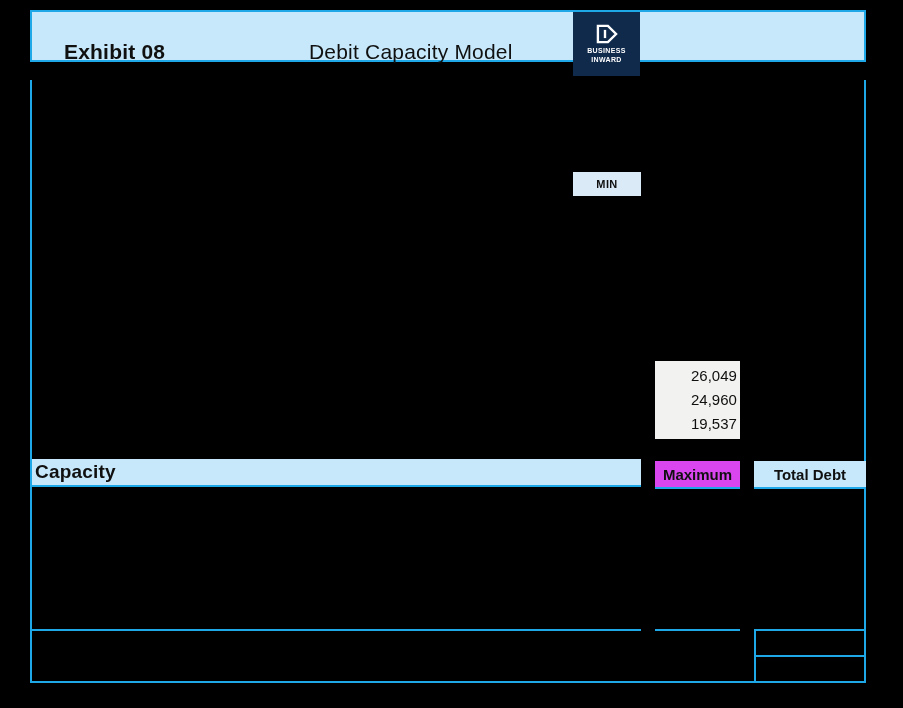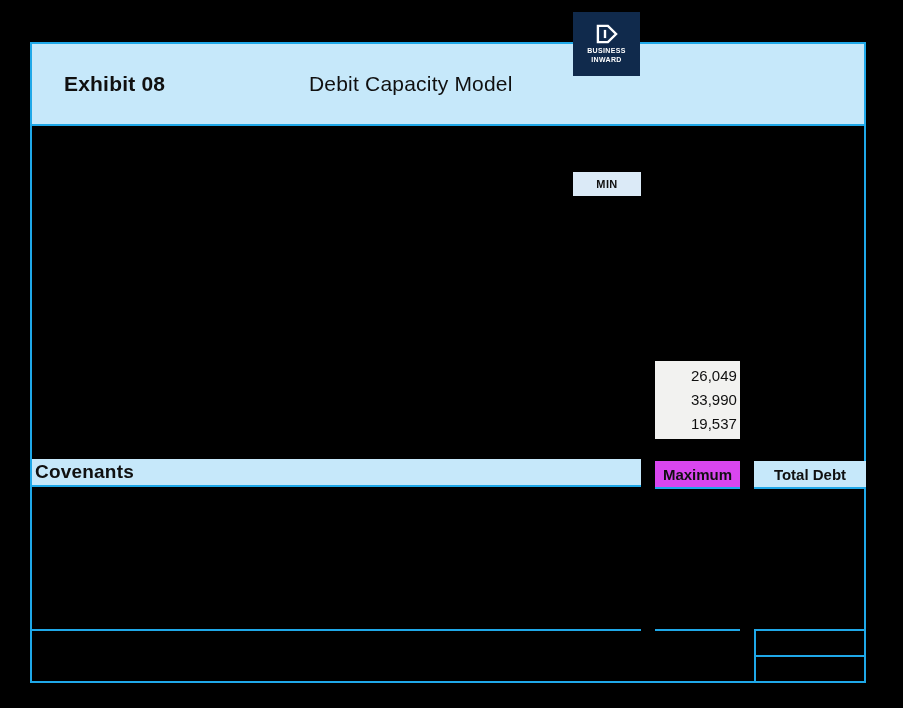--- a/index.html
+++ b/index.html
@@ -22,25 +22,24 @@
     height: 708px;
     background: #000000;
   }
 
   
   #header-band {
     position: absolute;
     left: 30px;
     top: 10px;
     width: 836px;
-    height: 84px;
+    height: 52px;
     background: #c6e8fa;
     border: 2px solid #1fa8e8;
     box-sizing: border-box;
-    margin-top: 32px;
   }
   #exhibit-label {
     position: absolute;
     left: 32px;
     top: 28px;
     font-size: 21px;
     font-weight: bold;
     color: #101010;
     letter-spacing: .2px;
     white-space: nowrap;
@@ -246,26 +245,26 @@
     <div class="logo-word">BUSINESS</div>
     <div class="logo-word">INWARD</div>
   </div>
 
   <div id="body-frame"></div>
 
   <div id="min-chip">MIN</div>
 
   <div id="values-block">
     <div class="value-row">26,049</div>
-    <div class="value-row">33,990</div>
+    <div class="value-row">24,960</div>
     <div class="value-row">19,537</div>
   </div>
 
   <div id="covenants-bar">
-    <span id="covenants-label">Covenants</span>
+    <span id="covenants-label">Capacity</span>
   </div>
 
   <div id="maximum-header">Maximum</div>
 
   <div id="totaldebt-header">Total Debt</div>
 
   <div id="rule-left"></div>
   <div id="rule-mid"></div>
 
   <div id="summary-box">

